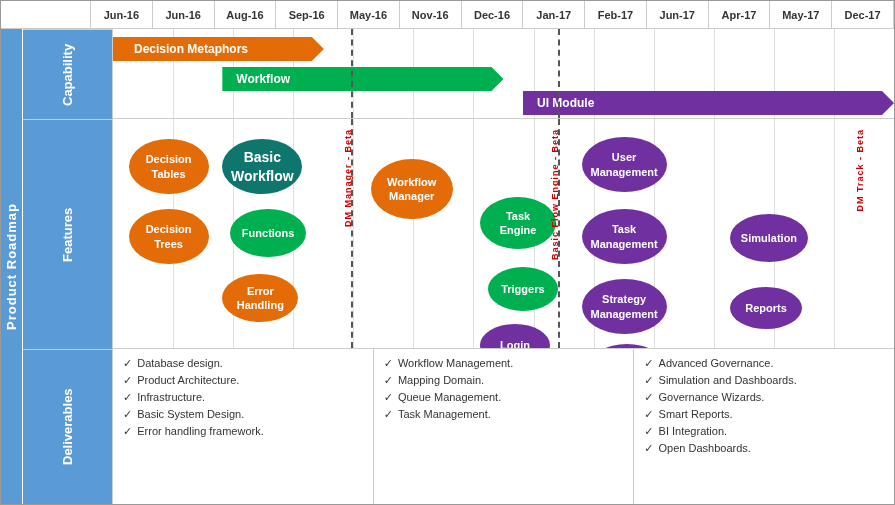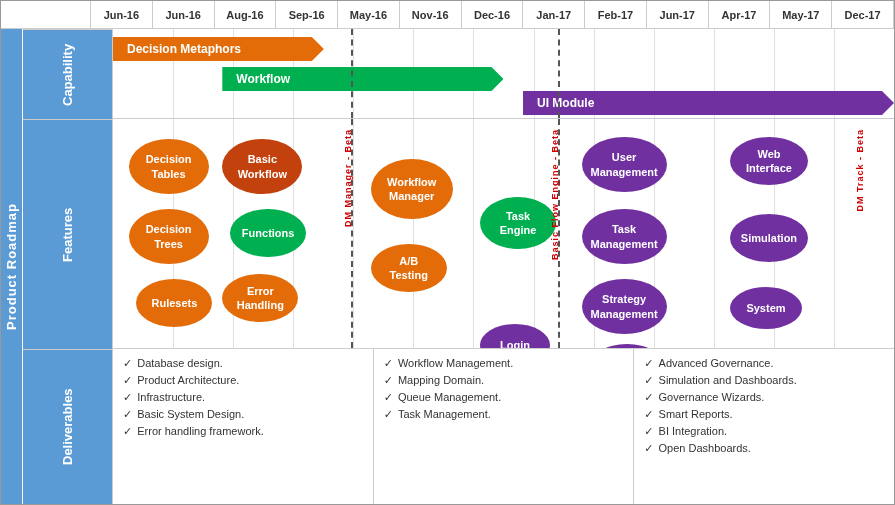--- a/index.html
+++ b/index.html
@@ -181,21 +181,21 @@
           <div class="month-grid-line" style="left: 23.0769%;"></div>
           <div class="month-grid-line" style="left: 30.7692%;"></div>
           <div class="month-grid-line" style="left: 38.4615%;"></div>
           <div class="month-grid-line" style="left: 46.1538%;"></div>
           <div class="month-grid-line" style="left: 53.8462%;"></div>
           <div class="month-grid-line" style="left: 61.5385%;"></div>
           <div class="month-grid-line" style="left: 69.2308%;"></div>
           <div class="month-grid-line" style="left: 76.9231%;"></div>
           <div class="month-grid-line" style="left: 84.6154%;"></div>
           <div class="month-grid-line" style="left: 92.3077%;"></div>
-          <div style="position: absolute; left: 0%; width: 27%; top: 8px; height: 24px; background: rgb(227, 108, 9); display: flex; align-items: center; padding-left: 14px; font-size: 12px; font-weight: bold; color: white; clip-path: polygon(0px 0px, calc(100% - 12px) 0px, 100% 50%, calc(100% - 12px) 100%, 0px 100%); z-index: 2;">Decision Metaphors</div>
+          <div style="position: absolute; left: 0%; width: 27%; top: 8px; height: 24px; background: rgb(227, 108, 9); display: flex; align-items: center; padding-left: 21px; font-size: 12px; font-weight: bold; color: white; clip-path: polygon(0px 0px, calc(100% - 12px) 0px, 100% 50%, calc(100% - 12px) 100%, 0px 100%); z-index: 2;">Decision Metaphors</div>
           <div style="position: absolute; left: 14%; width: 36%; top: 38px; height: 24px; background: rgb(0, 176, 80); display: flex; align-items: center; padding-left: 14px; font-size: 12px; font-weight: bold; color: white; clip-path: polygon(0px 0px, calc(100% - 12px) 0px, 100% 50%, calc(100% - 12px) 100%, 0px 100%); z-index: 2;">Workflow</div>
           <div style="position: absolute; left: 52.5%; width: 47.5%; top: 62px; height: 24px; background: rgb(112, 48, 160); display: flex; align-items: center; padding-left: 14px; font-size: 12px; font-weight: bold; color: white; clip-path: polygon(0px 0px, calc(100% - 12px) 0px, 100% 50%, calc(100% - 12px) 100%, 0px 100%); z-index: 2;">UI Module</div>
           <div style="position: absolute; left: 30.5%; top: 0px; bottom: 0px; width: 2px; border-left: 2px dashed rgb(85, 85, 85); z-index: 10;"></div>
           <div style="position: absolute; left: 57%; top: 0px; bottom: 0px; width: 2px; border-left: 2px dashed rgb(85, 85, 85); z-index: 10;"></div>
         </div>
 
       <div class="features-row" id="features-row" style="position: relative;">
       <div class="month-grid-line" style="left: 7.69231%;"></div>
           <div class="month-grid-line" style="left: 15.3846%;"></div>
           <div class="month-grid-line" style="left: 23.0769%;"></div>
@@ -208,35 +208,33 @@
           <div class="month-grid-line" style="left: 76.9231%;"></div>
           <div class="month-grid-line" style="left: 84.6154%;"></div>
           <div class="month-grid-line" style="left: 92.3077%;"></div>
           <div style="position: absolute; left: 30.5%; top: 0px; bottom: 0px; width: 2px; border-left: 2px dashed rgb(85, 85, 85); z-index: 10;"></div>
           <div style="position: absolute; left: 57%; top: 0px; bottom: 0px; width: 2px; border-left: 2px dashed rgb(85, 85, 85); z-index: 10;"></div>
           <div style="position: absolute; left: 29.5%; top: 10px; font-size: 9px; font-weight: bold; color: rgb(204, 0, 0); writing-mode: vertical-rl; transform: rotate(180deg); z-index: 15; letter-spacing: 1px; white-space: nowrap;">DM Manager - Beta</div>
           <div style="position: absolute; left: 56%; top: 10px; font-size: 9px; font-weight: bold; color: rgb(204, 0, 0); writing-mode: vertical-rl; transform: rotate(180deg); z-index: 15; letter-spacing: 1px; white-space: nowrap;">Basic Flow Engine - Beta</div>
           <div style="position: absolute; left: 95%; top: 10px; font-size: 9px; font-weight: bold; color: rgb(204, 0, 0); writing-mode: vertical-rl; transform: rotate(180deg); z-index: 15; letter-spacing: 1px; white-space: nowrap;">DM Track - Beta</div>
           <div style="position: absolute; left: 2%; top: 20px; width: 80px; height: 55px; border-radius: 50%; background: rgb(227, 108, 9); display: flex; align-items: center; justify-content: center; text-align: center; font-size: 11px; font-weight: bold; color: white; line-height: 1.3; z-index: 5;">Decision<br>Tables</div>
           <div style="position: absolute; left: 2%; top: 90px; width: 80px; height: 55px; border-radius: 50%; background: rgb(227, 108, 9); display: flex; align-items: center; justify-content: center; text-align: center; font-size: 11px; font-weight: bold; color: white; line-height: 1.3; z-index: 5;">Decision<br>Trees</div>
-          <div style="position: absolute; left: 3%; top: 160px; width: 76px; height: 48px; border-radius: 50%; background: rgb(227, 108, 9); display: flex; align-items: center; justify-content: center; text-align: center; font-size: 11px; font-weight: bold; color: white; line-height: 1.3; z-index: 5;">Rulesets</div>
-          <div style="position: absolute; left: 14%; top: 20px; width: 80px; height: 55px; border-radius: 50%; background: #c2410c; display: flex; align-items: center; justify-content: center; text-align: center; font-size: 11px; font-weight: bold; color: white; line-height: 1.3; z-index: 5;">Basic<br>Workflow</div>
+          <div style="position: absolute; left: 14%; top: 20px; width: 80px; height: 55px; border-radius: 50%; background: #0f766e; display: flex; align-items: center; justify-content: center; text-align: center; font-size: 14px; font-weight: bold; color: white; line-height: 1.3; z-index: 5;">Basic<br>Workflow</div>
           <div style="position: absolute; left: 15%; top: 90px; width: 76px; height: 48px; border-radius: 50%; background: rgb(0, 176, 80); display: flex; align-items: center; justify-content: center; text-align: center; font-size: 11px; font-weight: bold; color: white; line-height: 1.3; z-index: 5;">Functions</div>
           <div style="position: absolute; left: 14%; top: 155px; width: 76px; height: 48px; border-radius: 50%; background: rgb(227, 108, 9); display: flex; align-items: center; justify-content: center; text-align: center; font-size: 11px; font-weight: bold; color: white; line-height: 1.3; z-index: 5;">Error<br>Handling</div>
           <div style="position: absolute; left: 33%; top: 40px; width: 82px; height: 60px; border-radius: 50%; background: rgb(227, 108, 9); display: flex; align-items: center; justify-content: center; text-align: center; font-size: 11px; font-weight: bold; color: white; line-height: 1.3; z-index: 5;">Workflow<br>Manager</div>
-          <div style="position: absolute; left: 33%; top: 125px; width: 76px; height: 48px; border-radius: 50%; background: rgb(227, 108, 9); display: flex; align-items: center; justify-content: center; text-align: center; font-size: 11px; font-weight: bold; color: white; line-height: 1.3; z-index: 5;">A/B<br>Testing</div>
           <div style="position: absolute; left: 47%; top: 78px; width: 76px; height: 52px; border-radius: 50%; background: rgb(0, 176, 80); display: flex; align-items: center; justify-content: center; text-align: center; font-size: 11px; font-weight: bold; color: white; line-height: 1.3; z-index: 5;">Task<br>Engine</div>
+          <div style="position: absolute; left: 48%; top: 148px; width: 70px; height: 44px; border-radius: 50%; background: rgb(0, 176, 80); display: flex; align-items: center; justify-content: center; text-align: center; font-size: 11px; font-weight: bold; color: white; line-height: 1.3; z-index: 5;">Triggers</div>
           <div style="position: absolute; left: 47%; top: 205px; width: 70px; height: 42px; border-radius: 50%; background: rgb(112, 48, 160); display: flex; align-items: center; justify-content: center; text-align: center; font-size: 11px; font-weight: bold; color: white; line-height: 1.3; z-index: 5;">Login</div>
           <div style="position: absolute; left: 60%; top: 18px; width: 85px; height: 55px; border-radius: 50%; background: rgb(112, 48, 160); display: flex; align-items: center; justify-content: center; text-align: center; font-size: 11px; font-weight: bold; color: white; line-height: 1.3; z-index: 5;">User<br>Management</div>
           <div style="position: absolute; left: 60%; top: 90px; width: 85px; height: 55px; border-radius: 50%; background: rgb(112, 48, 160); display: flex; align-items: center; justify-content: center; text-align: center; font-size: 11px; font-weight: bold; color: white; line-height: 1.3; z-index: 5;">Task<br>Management</div>
           <div style="position: absolute; left: 60%; top: 160px; width: 85px; height: 55px; border-radius: 50%; background: rgb(112, 48, 160); display: flex; align-items: center; justify-content: center; text-align: center; font-size: 11px; font-weight: bold; color: white; line-height: 1.3; z-index: 5;">Strategy<br>Management</div>
           <div style="position: absolute; left: 61%; top: 225px; width: 76px; height: 46px; border-radius: 50%; background: rgb(112, 48, 160); display: flex; align-items: center; justify-content: center; text-align: center; font-size: 11px; font-weight: bold; color: white; line-height: 1.3; z-index: 5;">Admin<br>Module</div>
-          <div style="position: absolute; left: 79%; top: 18px; width: 78px; height: 48px; border-radius: 50%; background: rgb(112, 48, 160); display: flex; align-items: center; justify-content: center; text-align: center; font-size: 11px; font-weight: bold; color: white; line-height: 1.3; z-index: 5;">Web<br>Interface</div>
           <div style="position: absolute; left: 79%; top: 95px; width: 78px; height: 48px; border-radius: 50%; background: rgb(112, 48, 160); display: flex; align-items: center; justify-content: center; text-align: center; font-size: 11px; font-weight: bold; color: white; line-height: 1.3; z-index: 5;">Simulation</div>
-          <div style="position: absolute; left: 79%; top: 168px; width: 72px; height: 42px; border-radius: 50%; background: rgb(112, 48, 160); display: flex; align-items: center; justify-content: center; text-align: center; font-size: 11px; font-weight: bold; color: white; line-height: 1.3; z-index: 5;">System</div>
+          <div style="position: absolute; left: 79%; top: 168px; width: 72px; height: 42px; border-radius: 50%; background: rgb(112, 48, 160); display: flex; align-items: center; justify-content: center; text-align: center; font-size: 11px; font-weight: bold; color: white; line-height: 1.3; z-index: 5;">Reports</div>
         </div>
 
       <div class="deliverables-row" id="deliverables-row">
       <div style="flex: 1 1 0%; padding: 8px 10px; border-right: 1px solid rgb(204, 204, 204); font-size: 11px;">
             <div style="display: flex; align-items: flex-start; margin-bottom: 4px; color: rgb(51, 51, 51);">
               <span style="margin-right: 5px; font-size: 11px; color: rgb(51, 51, 51);">✓</span>
               <span>Database design.</span>
             </div>
             <div style="display: flex; align-items: flex-start; margin-bottom: 4px; color: rgb(51, 51, 51);">
               <span style="margin-right: 5px; font-size: 11px; color: rgb(51, 51, 51);">✓</span>

